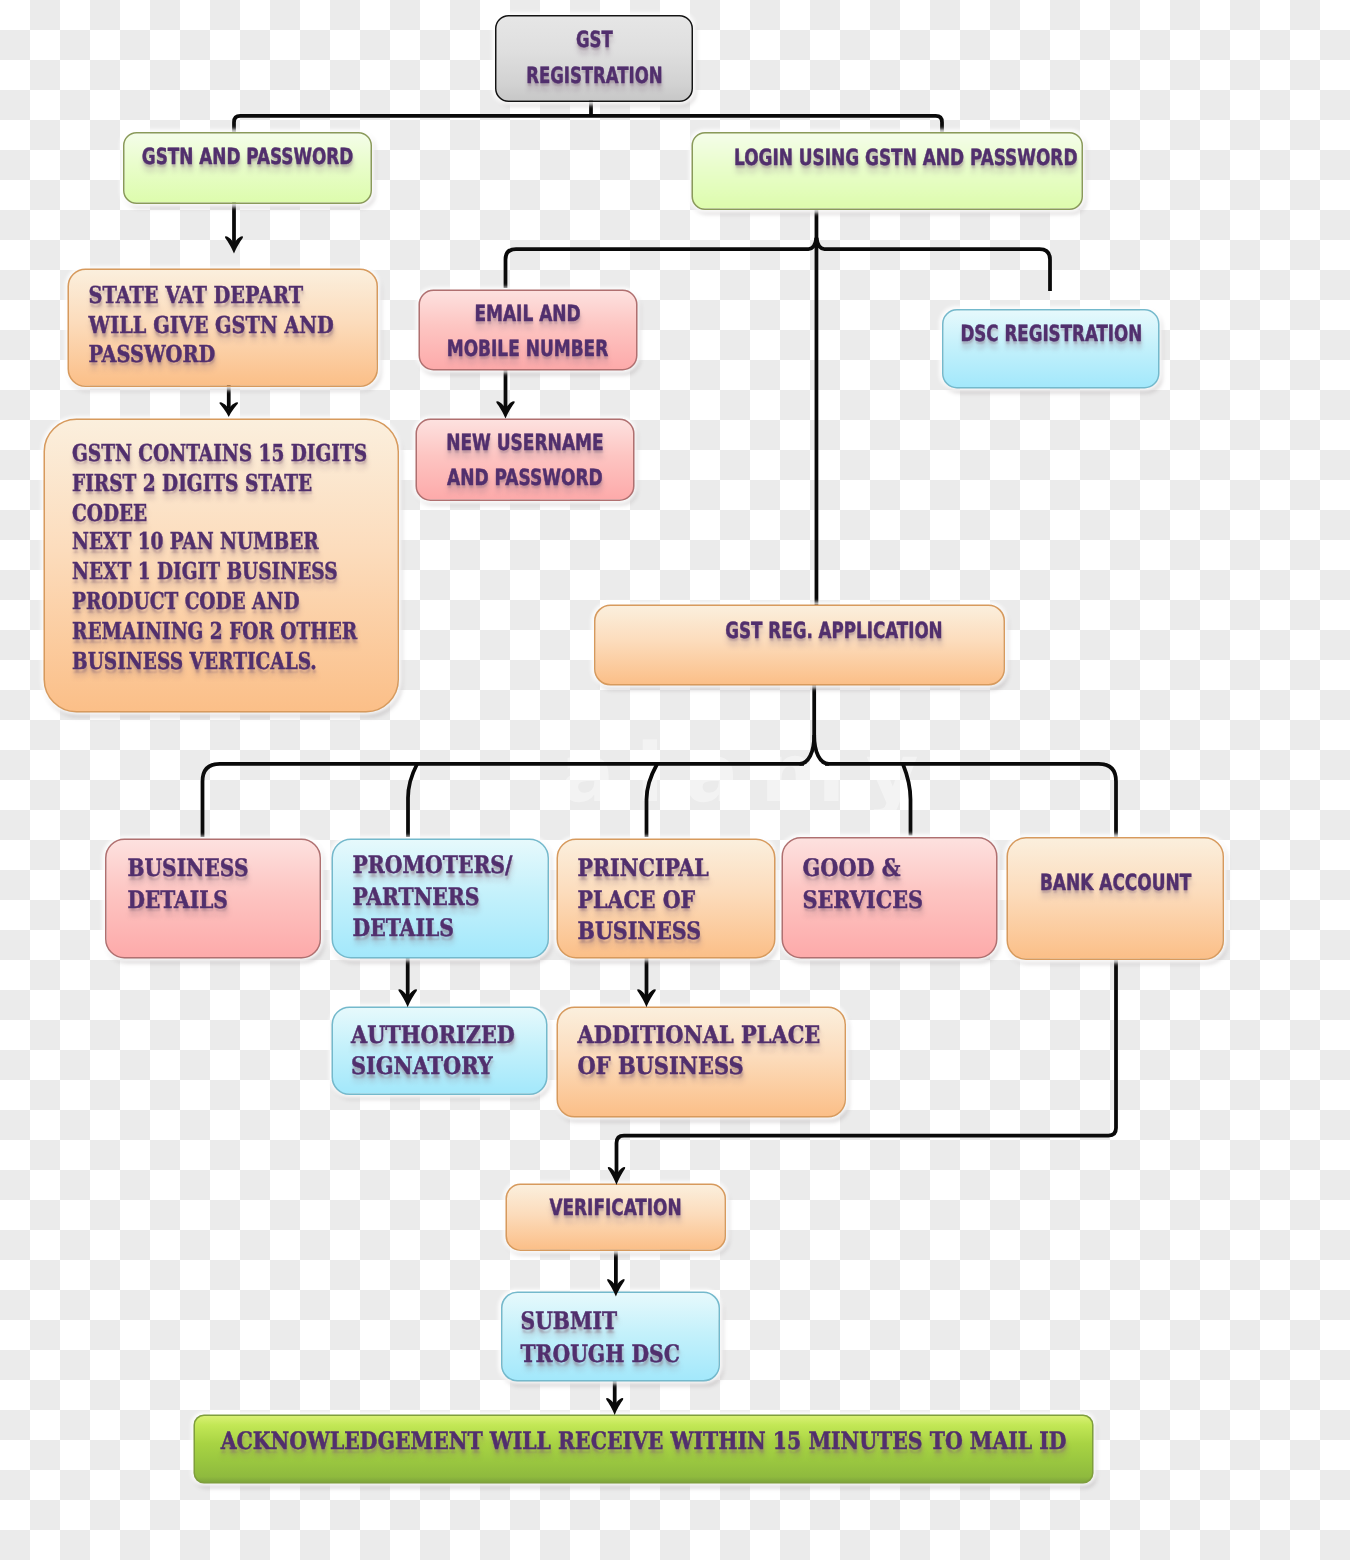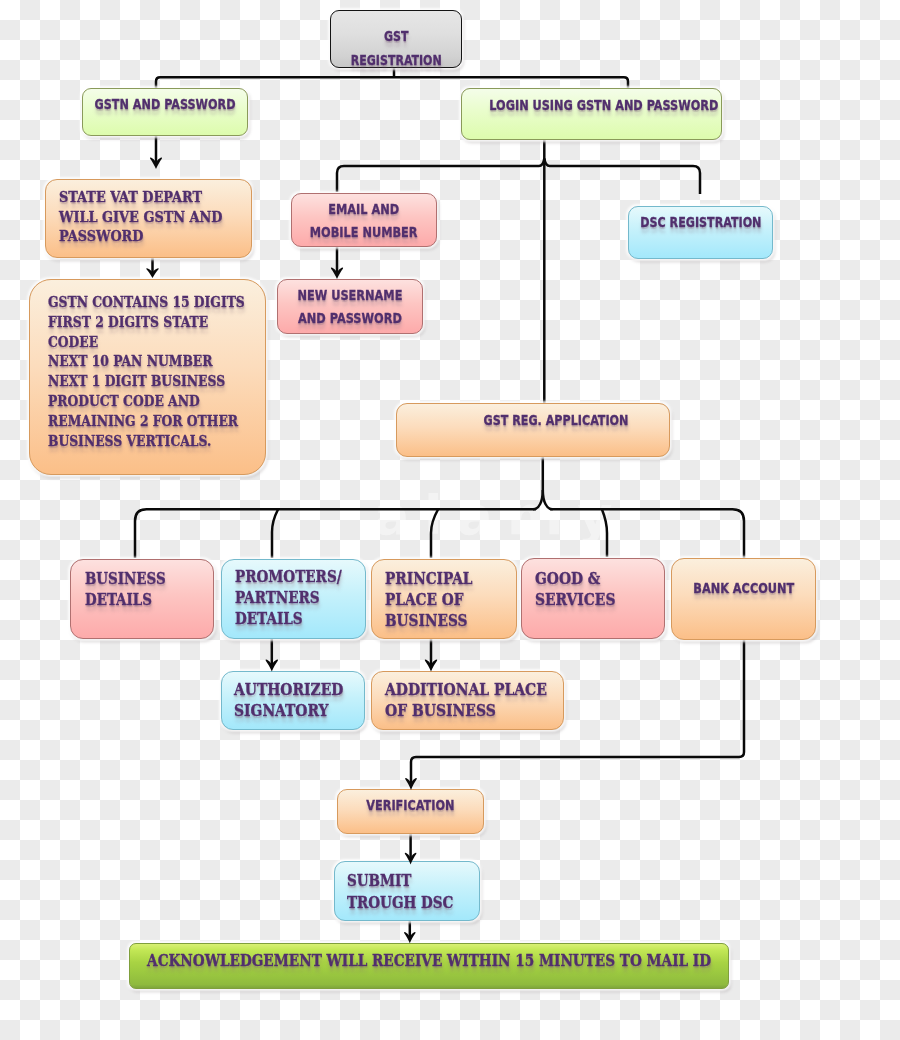--- a/index.html
+++ b/index.html
@@ -62,35 +62,35 @@
       <path d="M156.00,169.00 C154.51,165.32 151.91,160.95 150.17,158.65 Q149.43,156.81 151.41,157.73 Q153.52,158.65 156.00,162.10 Q158.48,158.65 160.59,157.73 Q162.57,156.81 161.83,158.65 C160.09,160.95 157.49,165.32 156.00,169.00 Z" fill="#0a0a0a"></path>
       <path d="M152.50,278.00 C150.96,274.86 148.28,271.14 146.48,269.18 Q145.72,267.61 147.76,268.40 Q149.94,269.18 152.50,272.12 Q155.06,269.18 157.24,268.40 Q159.28,267.61 158.52,269.18 C156.72,271.14 154.04,274.86 152.50,278.00 Z" fill="#0a0a0a"></path>
       <path d="M337.00,279.00 C335.49,275.32 332.84,270.95 331.08,268.65 Q330.32,266.81 332.34,267.73 Q334.48,268.65 337.00,272.10 Q339.52,268.65 341.66,267.73 Q343.68,266.81 342.92,268.65 C341.16,270.95 338.51,275.32 337.00,279.00 Z" fill="#0a0a0a"></path>
       <path d="M271.80,671.50 C270.26,667.66 267.58,663.10 265.78,660.70 Q265.02,658.78 267.06,659.74 Q269.24,660.70 271.80,664.30 Q274.36,660.70 276.54,659.74 Q278.58,658.78 277.82,660.70 C276.02,663.10 273.34,667.66 271.80,671.50 Z" fill="#0a0a0a"></path>
       <path d="M431.00,671.50 C429.46,667.66 426.78,663.10 424.98,660.70 Q424.22,658.78 426.26,659.74 Q428.44,660.70 431.00,664.30 Q433.56,660.70 435.74,659.74 Q437.78,658.78 437.02,660.70 C435.22,663.10 432.54,667.66 431.00,671.50 Z" fill="#0a0a0a"></path>
       <path d="M411.00,790.00 C409.56,786.16 407.04,781.60 405.36,779.20 Q404.64,777.28 406.56,778.24 Q408.60,779.20 411.00,782.80 Q413.40,779.20 415.44,778.24 Q417.36,777.28 416.64,779.20 C414.96,781.60 412.44,786.16 411.00,790.00 Z" fill="#0a0a0a"></path>
       <path d="M410.60,864.40 C409.16,860.69 406.64,856.28 404.96,853.96 Q404.24,852.10 406.16,853.03 Q408.20,853.96 410.60,857.44 Q413.00,853.96 415.04,853.03 Q416.96,852.10 416.24,853.96 C414.56,856.28 412.04,860.69 410.60,864.40 Z" fill="#0a0a0a"></path>
       <path d="M409.80,943.30 C408.38,939.68 405.91,935.39 404.25,933.13 Q403.55,931.32 405.43,932.23 Q407.44,933.13 409.80,936.52 Q412.16,933.13 414.17,932.23 Q416.05,931.32 415.35,933.13 C413.69,935.39 411.22,939.68 409.80,943.30 Z" fill="#0a0a0a"></path>
     </svg>
 <div class="node sans" style="left: 330px; top: 10px; width: 132px; height: 58px; background: linear-gradient(rgb(230, 230, 230) 0%, rgb(223, 223, 223) 40%, rgb(210, 210, 210) 80%, rgb(199, 199, 199) 100%); border: 1.5px solid rgb(20, 20, 20); border-radius: 9px; box-shadow: rgba(255, 255, 255, 0.85) 0px 0px 2.5px 1.5px, rgba(92, 82, 86, 0.26) 1.5px 2.5px 3px;">
-      <div class="txtwrap" style="text-align: center; padding-top: 13px;"><div class="txt" style="font-size: 14.9px; line-height: 24px; text-align: center; transform: scaleX(0.8234); transform-origin: center center; margin-left: -9.713px; margin-right: -9.713px;">GST
+      <div class="txtwrap" style="text-align: center; padding-top: 3px;"><div class="txt" style="font-size: 14.9px; line-height: 24px; text-align: center; transform: scaleX(0.8234); transform-origin: center center; margin-left: -9.713px; margin-right: -9.713px;">GST
 REGISTRATION</div></div>
     </div>
     <div class="node sans" style="left: 82px; top: 87.5px; width: 166px; height: 48px; background: linear-gradient(rgb(244, 253, 233) 0%, rgb(233, 253, 203) 45%, rgb(221, 252, 173) 100%); border: 1.2px solid rgb(138, 154, 90); border-radius: 9px; box-shadow: rgba(255, 255, 255, 0.85) 0px 0px 2.5px 1.5px, rgba(92, 82, 86, 0.26) 1.5px 2.5px 3px;">
       <div class="txtwrap" style="text-align: center; padding-top: 5px;"><div class="txt" style="font-size: 14.9px; line-height: 20px; text-align: center; transform: scaleX(0.8389); transform-origin: center center; margin-left: -13.5324px; margin-right: -13.5324px;">GSTN AND PASSWORD</div></div>
     </div>
     <div class="node sans" style="left: 461px; top: 87.5px; width: 261px; height: 52.5px; background: linear-gradient(rgb(244, 253, 233) 0%, rgb(233, 253, 203) 45%, rgb(221, 252, 173) 100%); border: 1.2px solid rgb(138, 154, 90); border-radius: 9px; box-shadow: rgba(255, 255, 255, 0.85) 0px 0px 2.5px 1.5px, rgba(92, 82, 86, 0.26) 1.5px 2.5px 3px;">
       <div class="txtwrap" style="text-align: center; padding-top: 6px; margin-left: 24px;"><div class="txt" style="font-size: 14.9px; line-height: 20px; text-align: center; transform: scaleX(0.8427); transform-origin: center center; margin-left: -21.3928px; margin-right: -21.3928px;">LOGIN USING GSTN AND PASSWORD</div></div>
     </div>
     <div class="node serif" style="left: 45px; top: 179px; width: 207px; height: 79px; background: linear-gradient(rgb(251, 239, 221) 0%, rgb(252, 220, 188) 45%, rgb(251, 191, 136) 100%); border: 1.2px solid rgb(215, 154, 93); border-radius: 12px; box-shadow: rgba(255, 255, 255, 0.85) 0px 0px 2.5px 1.5px, rgba(92, 82, 86, 0.26) 1.5px 2.5px 3px;">
       <div class="txtwrap" style="text-align: left; padding-top: 7px; padding-left: 13px;"><div class="txt" style="font-size: 15.6px; line-height: 19.5px; text-align: left; transform: scaleX(0.918); transform-origin: left center; margin-right: -14.596px;">STATE VAT DEPART
 WILL GIVE GSTN AND
 PASSWORD</div></div>
     </div>
-    <div class="node sans" style="left: 291px; top: 192.5px; width: 146px; height: 54.5px; background: linear-gradient(rgb(253, 225, 223) 0%, rgb(253, 197, 194) 45%, rgb(253, 170, 170) 100%); border: 1.2px solid rgb(176, 112, 112); border-radius: 10px; box-shadow: rgba(255, 255, 255, 0.85) 0px 0px 2.5px 1.5px, rgba(92, 82, 86, 0.26) 1.5px 2.5px 3px;">
+    <div class="node sans" style="left: 279px; top: 192.5px; width: 146px; height: 54.5px; background: linear-gradient(rgb(253, 225, 223) 0%, rgb(253, 197, 194) 45%, rgb(253, 170, 170) 100%); border: 1.2px solid rgb(176, 112, 112); border-radius: 10px; box-shadow: rgba(255, 255, 255, 0.85) 0px 0px 2.5px 1.5px, rgba(92, 82, 86, 0.26) 1.5px 2.5px 3px;">
       <div class="txtwrap" style="text-align: center; padding-top: 4.5px;"><div class="txt" style="font-size: 14.9px; line-height: 23.4px; text-align: center; transform: scaleX(0.8456); transform-origin: center center; margin-left: -9.8044px; margin-right: -9.8044px;">EMAIL AND
 MOBILE NUMBER</div></div>
     </div>
     <div class="node sans" style="left: 628px; top: 194px; width: 145px; height: 53px; background: linear-gradient(rgb(230, 249, 252) 0%, rgb(197, 241, 251) 45%, rgb(163, 232, 251) 100%); border: 1.2px solid rgb(116, 185, 204); border-radius: 10px; box-shadow: rgba(255, 255, 255, 0.85) 0px 0px 2.5px 1.5px, rgba(92, 82, 86, 0.26) 1.5px 2.5px 3px; margin-top: 12px;">
       <div class="txtwrap" style="text-align: center; padding-top: 5px;"><div class="txt" style="font-size: 14.9px; line-height: 20px; text-align: center; transform: scaleX(0.8311); transform-origin: center center; margin-left: -12.3297px; margin-right: -12.3297px;">DSC REGISTRATION</div></div>
     </div>
     <div class="node sans" style="left: 277px; top: 278.5px; width: 146px; height: 55px; background: linear-gradient(rgb(253, 225, 223) 0%, rgb(253, 197, 194) 45%, rgb(253, 170, 170) 100%); border: 1.2px solid rgb(176, 112, 112); border-radius: 10px; box-shadow: rgba(255, 255, 255, 0.85) 0px 0px 2.5px 1.5px, rgba(92, 82, 86, 0.26) 1.5px 2.5px 3px;">
       <div class="txtwrap" style="text-align: center; padding-top: 4.5px;"><div class="txt" style="font-size: 14.9px; line-height: 23.4px; text-align: center; transform: scaleX(0.8476); transform-origin: center center; margin-left: -9.4488px; margin-right: -9.4488px;">NEW USERNAME
 AND PASSWORD</div></div>
     </div>
@@ -125,21 +125,21 @@
       <div class="txtwrap" style="text-align: left; padding-top: 9px; padding-left: 12.8px;"><div class="txt" style="font-size: 16px; line-height: 21px; text-align: left; transform: scaleX(0.963); transform-origin: left center; margin-right: -3.108px;">GOOD &amp;
 SERVICES</div></div>
     </div>
     <div class="node sans" style="left: 671px; top: 558px; width: 145px; height: 82px; background: linear-gradient(rgb(251, 239, 221) 0%, rgb(252, 220, 188) 45%, rgb(251, 191, 136) 100%); border: 1.2px solid rgb(215, 154, 93); border-radius: 13px; box-shadow: rgba(255, 255, 255, 0.85) 0px 0px 2.5px 1.5px, rgba(92, 82, 86, 0.26) 1.5px 2.5px 3px;">
       <div class="txtwrap" style="text-align: center; padding-top: 19px;"><div class="txt" style="font-size: 14.9px; line-height: 20px; text-align: center; transform: scaleX(0.8447); transform-origin: center center; margin-left: -9.24035px; margin-right: -9.24035px;">BANK ACCOUNT</div></div>
     </div>
     <div class="node serif" style="left: 221px; top: 671px; width: 144px; height: 59px; background: linear-gradient(rgb(230, 249, 252) 0%, rgb(197, 241, 251) 45%, rgb(163, 232, 251) 100%); border: 1.2px solid rgb(116, 185, 204); border-radius: 12px; box-shadow: rgba(255, 255, 255, 0.85) 0px 0px 2.5px 1.5px, rgba(92, 82, 86, 0.26) 1.5px 2.5px 3px;">
       <div class="txtwrap" style="text-align: left; padding-top: 7px; padding-left: 12.3px; text-decoration: underline;"><div class="txt" style="font-size: 16px; line-height: 21px; text-align: left; transform: scaleX(0.965); transform-origin: left center; margin-right: -3.955px;">AUTHORIZED
 SIGNATORY</div></div>
     </div>
-    <div class="node serif" style="left: 371px; top: 671px; width: 193px; height: 59px; background: linear-gradient(rgb(251, 239, 221) 0%, rgb(252, 220, 188) 45%, rgb(251, 191, 136) 100%); border: 1.2px solid rgb(215, 154, 93); border-radius: 12px; box-shadow: rgba(255, 255, 255, 0.85) 0px 0px 2.5px 1.5px, rgba(92, 82, 86, 0.26) 1.5px 2.5px 3px;">
+    <div class="node serif" style="left: 371px; top: 671px; width: 193px; height: 74px; background: linear-gradient(rgb(251, 239, 221) 0%, rgb(252, 220, 188) 45%, rgb(251, 191, 136) 100%); border: 1.2px solid rgb(215, 154, 93); border-radius: 12px; box-shadow: rgba(255, 255, 255, 0.85) 0px 0px 2.5px 1.5px, rgba(92, 82, 86, 0.26) 1.5px 2.5px 3px;">
       <div class="txtwrap" style="text-align: left; padding-top: 7px; padding-left: 12.5px;"><div class="txt" style="font-size: 16px; line-height: 21px; text-align: left; transform: scaleX(0.97); transform-origin: left center; margin-right: -5.01px;">ADDITIONAL PLACE
 OF BUSINESS</div></div>
     </div>
     <div class="node serif" style="left: 334px; top: 861px; width: 146px; height: 60px; background: linear-gradient(rgb(230, 249, 252) 0%, rgb(197, 241, 251) 45%, rgb(163, 232, 251) 100%); border: 1.2px solid rgb(116, 185, 204); border-radius: 11px; box-shadow: rgba(255, 255, 255, 0.85) 0px 0px 2.5px 1.5px, rgba(92, 82, 86, 0.26) 1.5px 2.5px 3px;">
       <div class="txtwrap" style="text-align: left; padding-top: 8px; padding-left: 11.8px;"><div class="txt" style="font-size: 16px; line-height: 21.8px; text-align: left; transform: scaleX(0.94); transform-origin: left center; margin-right: -6.78px;">SUBMIT
 TROUGH DSC</div></div>
     </div>
     <div class="node sans" style="left: 337px; top: 789px; width: 147px; height: 45px; background: linear-gradient(rgb(251, 239, 221) 0%, rgb(252, 220, 188) 45%, rgb(251, 191, 136) 100%); border: 1.2px solid rgb(215, 154, 93); border-radius: 10px; box-shadow: rgba(255, 255, 255, 0.85) 0px 0px 2.5px 1.5px, rgba(92, 82, 86, 0.26) 1.5px 2.5px 3px;">
       <div class="txtwrap" style="text-align: center; padding-top: 5px;"><div class="txt" style="font-size: 14.9px; line-height: 20px; text-align: center; transform: scaleX(0.8418); transform-origin: center center; margin-left: -8.3055px; margin-right: -8.3055px;">VERIFICATION</div></div>
     </div>

